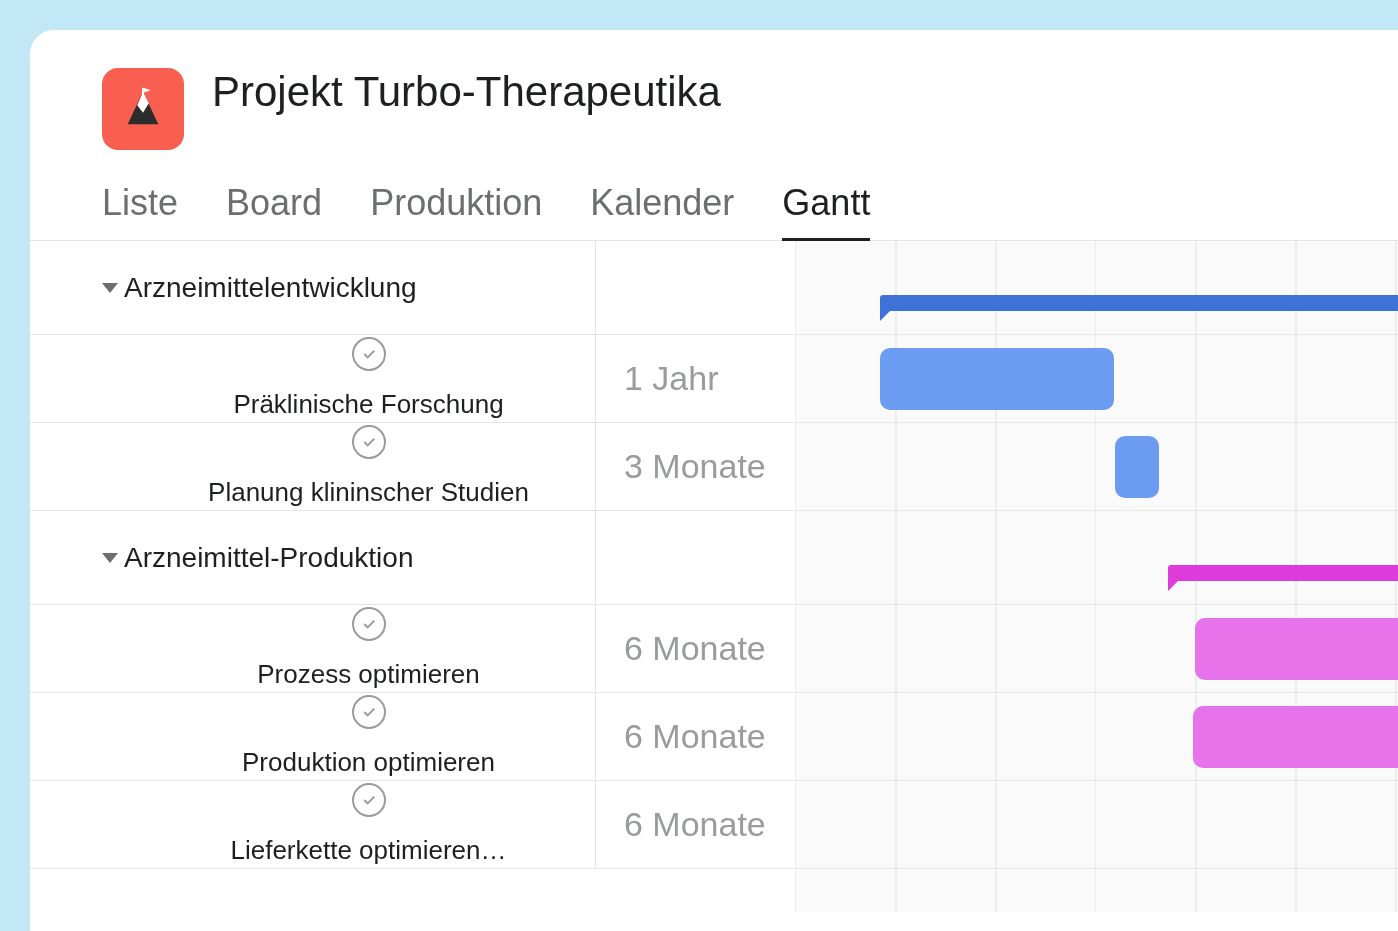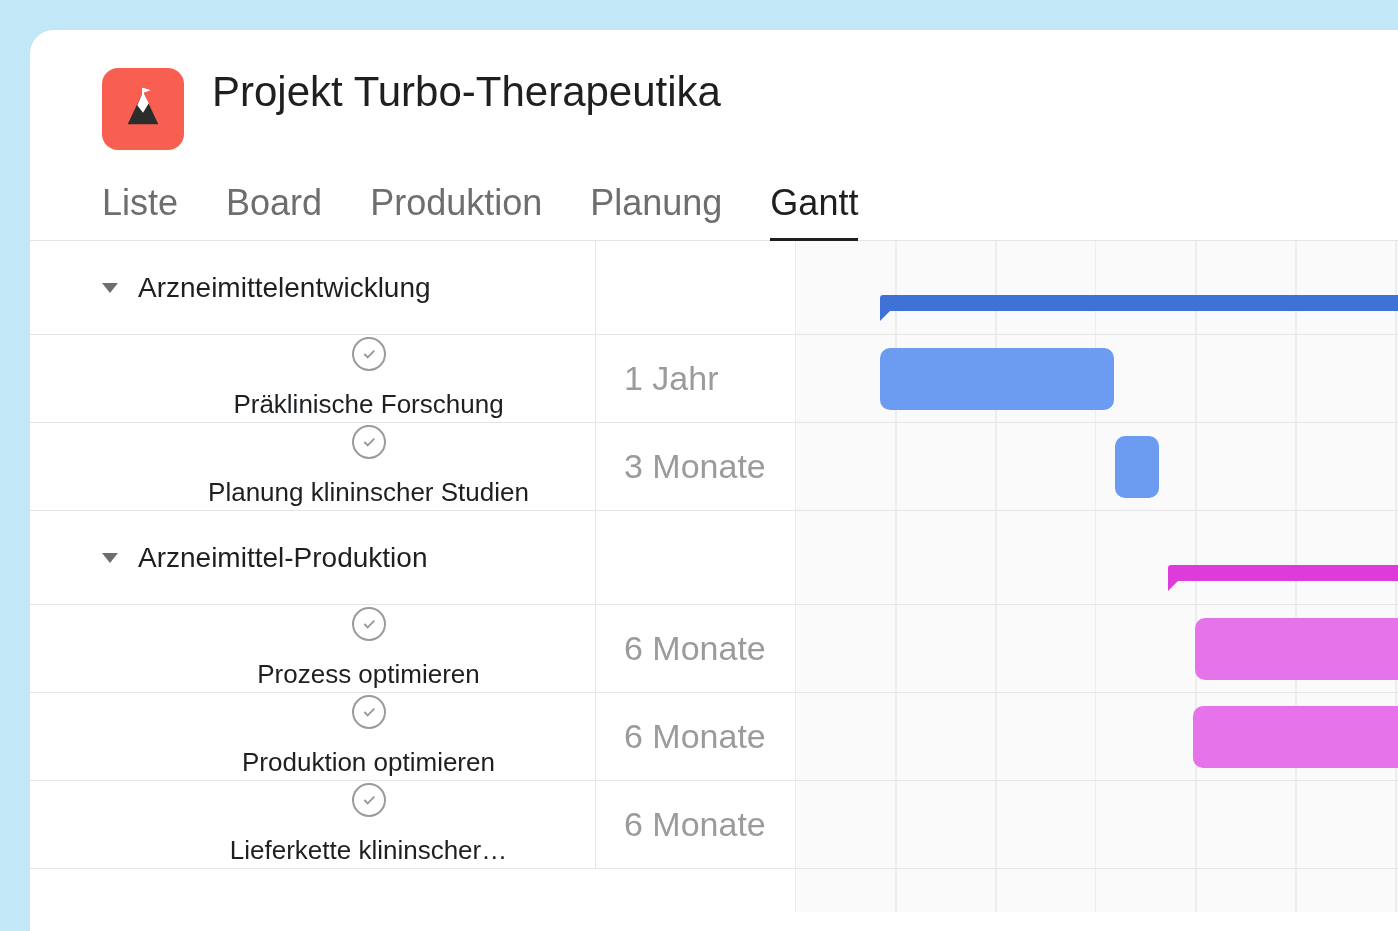--- a/index.html
+++ b/index.html
@@ -111,21 +111,21 @@
     }
     .section-row .task-duration-cell {
        width: 200px;
        border-left: 1.5px solid #e5e5e5;
        height: 100%;
     }
     .section-row .section-name-cell {
        display:flex;
        align-items:center;
        width:493px;
-       gap:20px;
+       gap:6px;
     }
     .section-name {
       font-size: 28px;
       font-weight: 500;
       color: #1e1f21;
     }
     .task-name {
       font-size: 26px;
       color: #1e1f21;
       white-space: nowrap;
@@ -200,21 +200,21 @@
         <path d="M12.5 1 L16 2.2 L12.5 3.4 Z" fill="#fff"></path>
       </svg>
     </div>
     <h1 class="project-title">Projekt Turbo-Therapeutika</h1>
   </div>
 
   <div class="tabs">
     <div class="tab">Liste</div>
     <div class="tab">Board</div>
     <div class="tab">Produktion</div>
-    <div class="tab">Planung</div>
+    <div class="tab">Kalender</div>
     <div class="tab active">Gantt</div>
   </div>
 
   <div class="gantt-container">
 
     <div class="task-list">
 
       <div class="section-row">
         <div class="section-name-cell">
           <div class="caret"></div>
@@ -279,21 +279,21 @@
         <div class="task-duration-cell">6 Monate</div>
       </div>
 
       <div class="task-row">
         <div class="task-name-cell">
           <div class="check-circle">
             <svg width="16" height="16" viewBox="0 0 24 24" fill="none" stroke-width="3">
                 <polyline points="5 12 10 17 20 7"></polyline>
               </svg>
           </div>
-          <span class="task-name">Lieferkette klininscher…</span>
+          <span class="task-name">Lieferkette optimieren…</span>
         </div>
         <div class="task-duration-cell">6 Monate</div>
       </div>
 
     </div>
 
     <div class="gantt-chart">
       <div class="chart-rows">
         <div class="chart-row section">
           <div class="summary-bar blue-summary" style="left:85px;width:600px;"></div>

